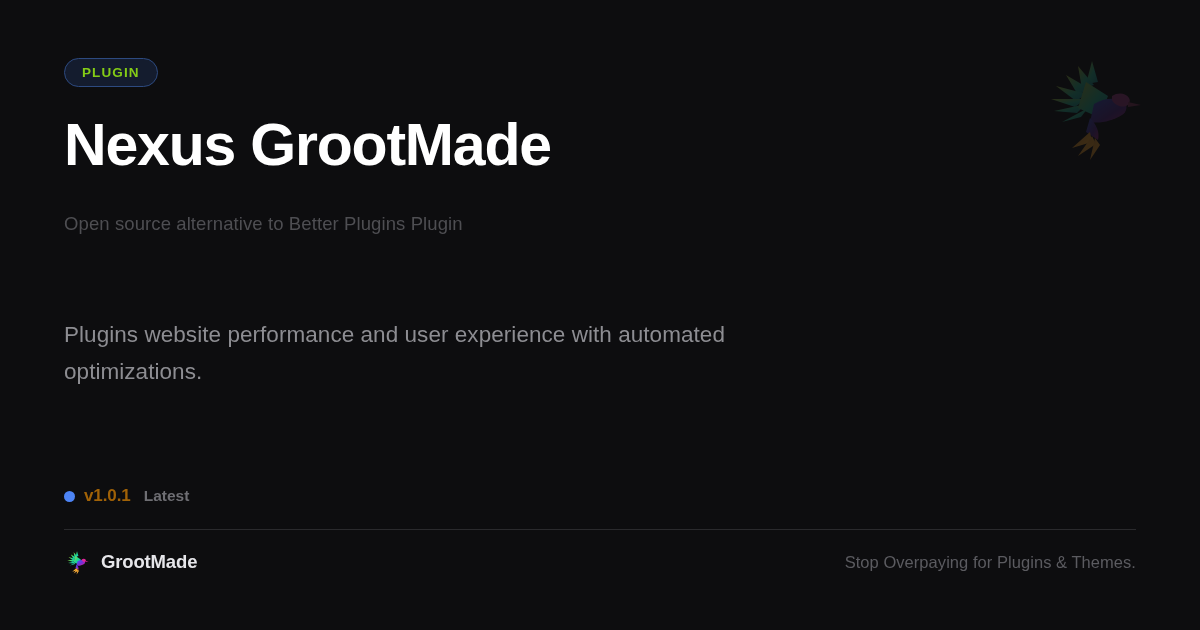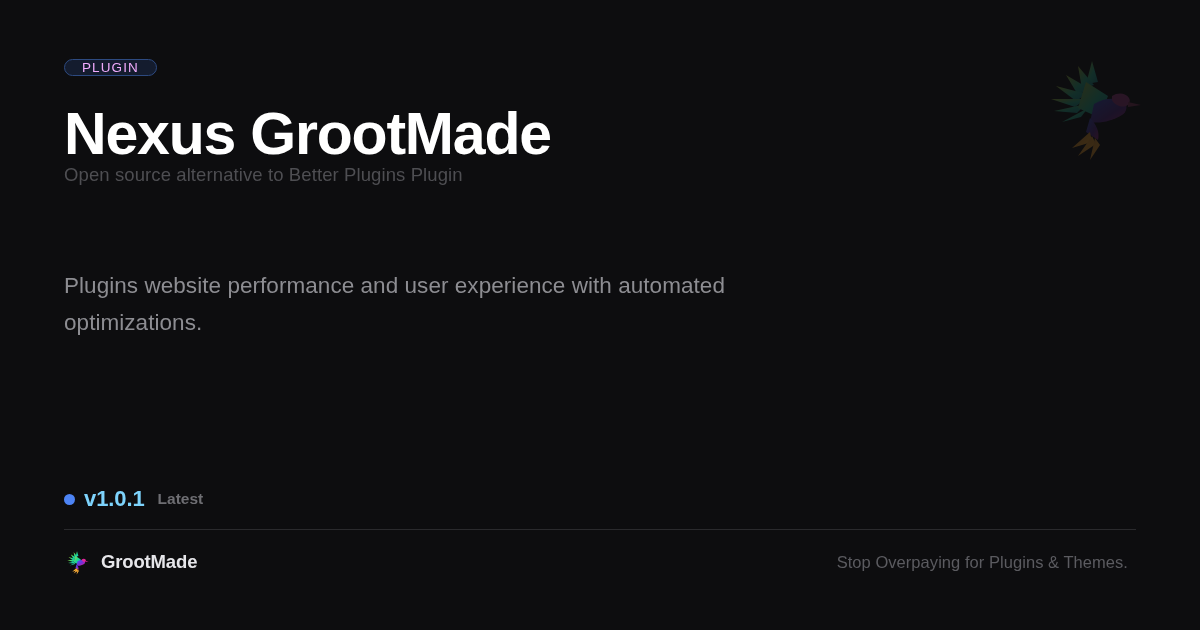--- a/index.html
+++ b/index.html
@@ -34,43 +34,44 @@
     opacity: 0.30;
     pointer-events: none;
   }
   .watermark svg { width: 100%; height: 100%; display: block; }
 
   
   .badge {
     display: inline-flex;
     align-items: center;
     justify-content: center;
-    height: 17px;
+    height: 29px;
     padding: 0 17px;
     border: 1px solid #2d4a80;
     background: #141c2e;
     border-radius: 999px;
-    color: #f0abfc;
+    color: #84cc16;
     font-size: 13.5px;
-    font-weight: normal;
+    font-weight: bold;
     letter-spacing: 1.1px;
   }
 
   
   .title {
     margin-top: 28px;
     font-size: 59px;
     line-height: 1.02;
     font-weight: bold;
     color: #ffffff;
     letter-spacing: -1.2px;
   }
 
   
   .subtitle {
+    margin-top: 38px;
     font-size: 18.5px;
     color: #4e4e52;
     letter-spacing: 0.1px;
   }
 
   
   .description {
     margin-top: 82px;
     font-size: 22.5px;
     line-height: 1.64;
@@ -89,23 +90,23 @@
     gap: 9px;
   }
   .version-dot {
     width: 11px;
     height: 11px;
     border-radius: 50%;
     background: #4d84f5;
     flex: none;
   }
   .version-number {
-    font-size: 22px;
-    font-weight: bold;
-    color: #7dd3fc;
+    font-size: 17px;
+    font-weight: bold;
+    color: #a16207;
     letter-spacing: -0.1px;
   }
   .version-tag {
     font-size: 15.5px;
     color: #6e6e73;
     margin-left: 4px;
     font-weight: bold;
   }
 
   
@@ -115,21 +116,21 @@
     top: 529px;
     width: 1072px;
     height: 1px;
     background: #2a2a2d;
   }
 
   
   .footer {
     position: absolute;
     left: 64px;
-    right: 72px;
+    right: 64px;
     top: 546px;
     height: 32px;
     display: flex;
     align-items: center;
     justify-content: space-between;
   }
   .footer-brand {
     display: flex;
     align-items: center;
     gap: 11px;

